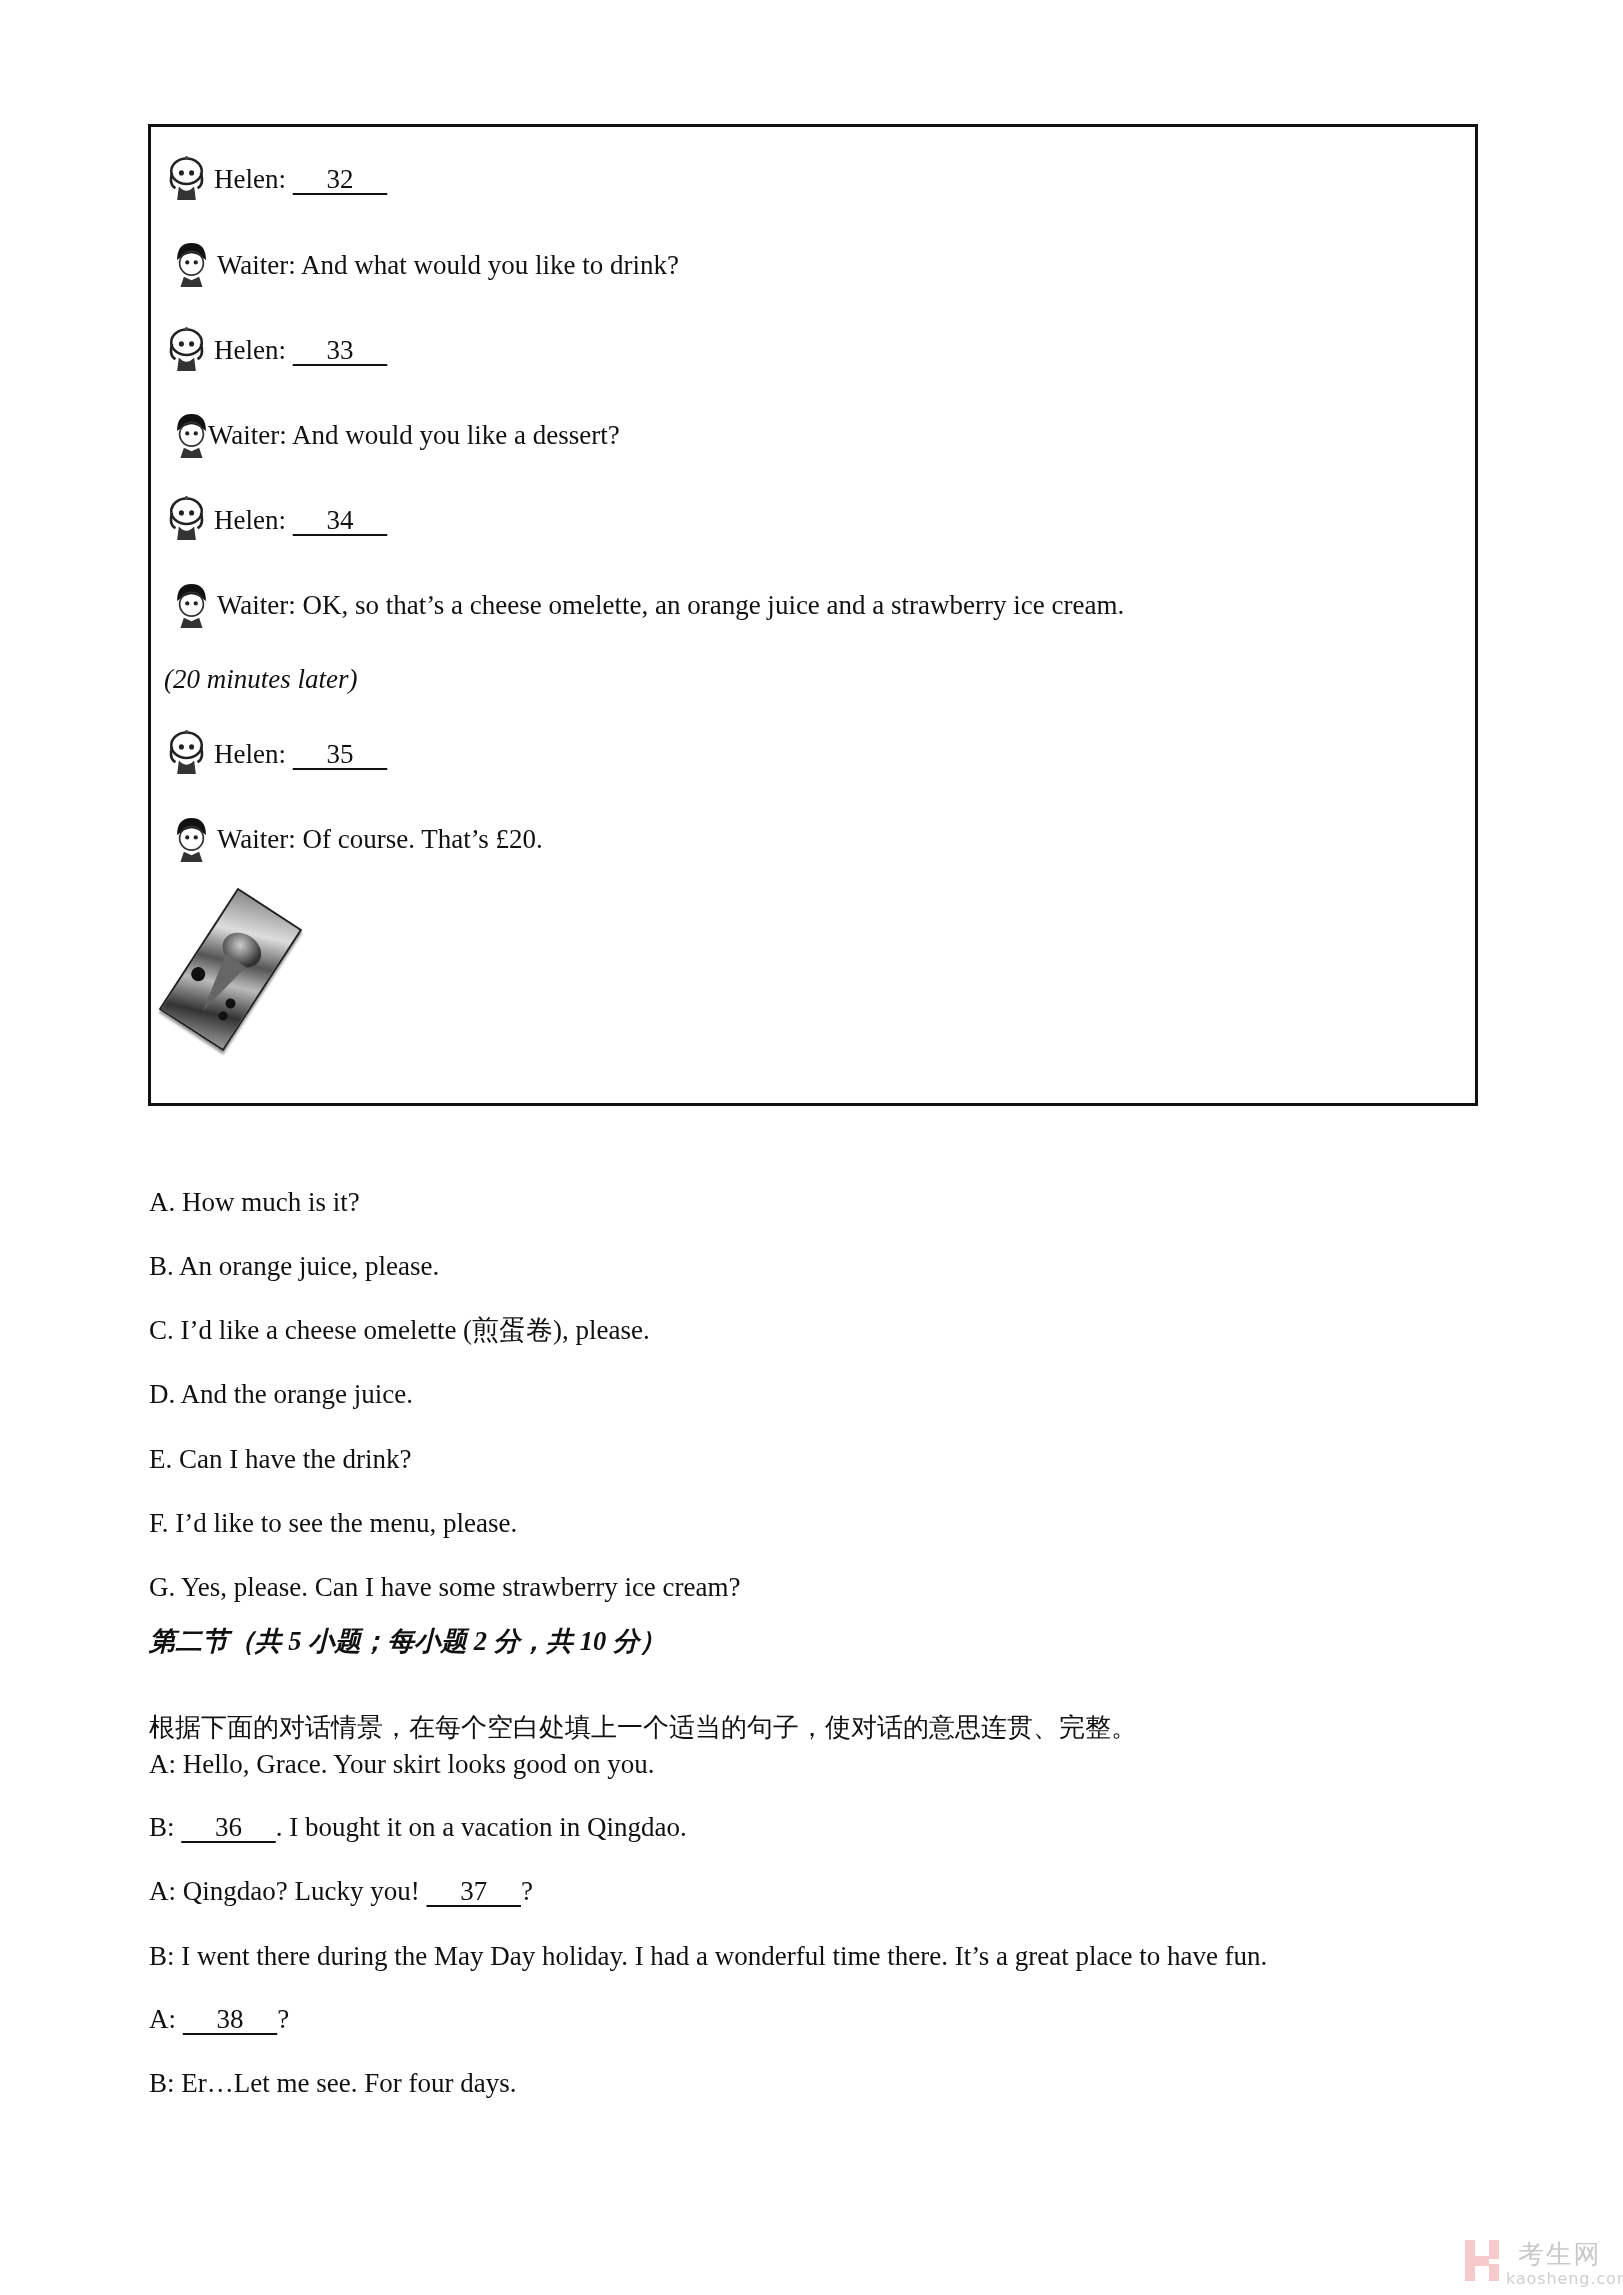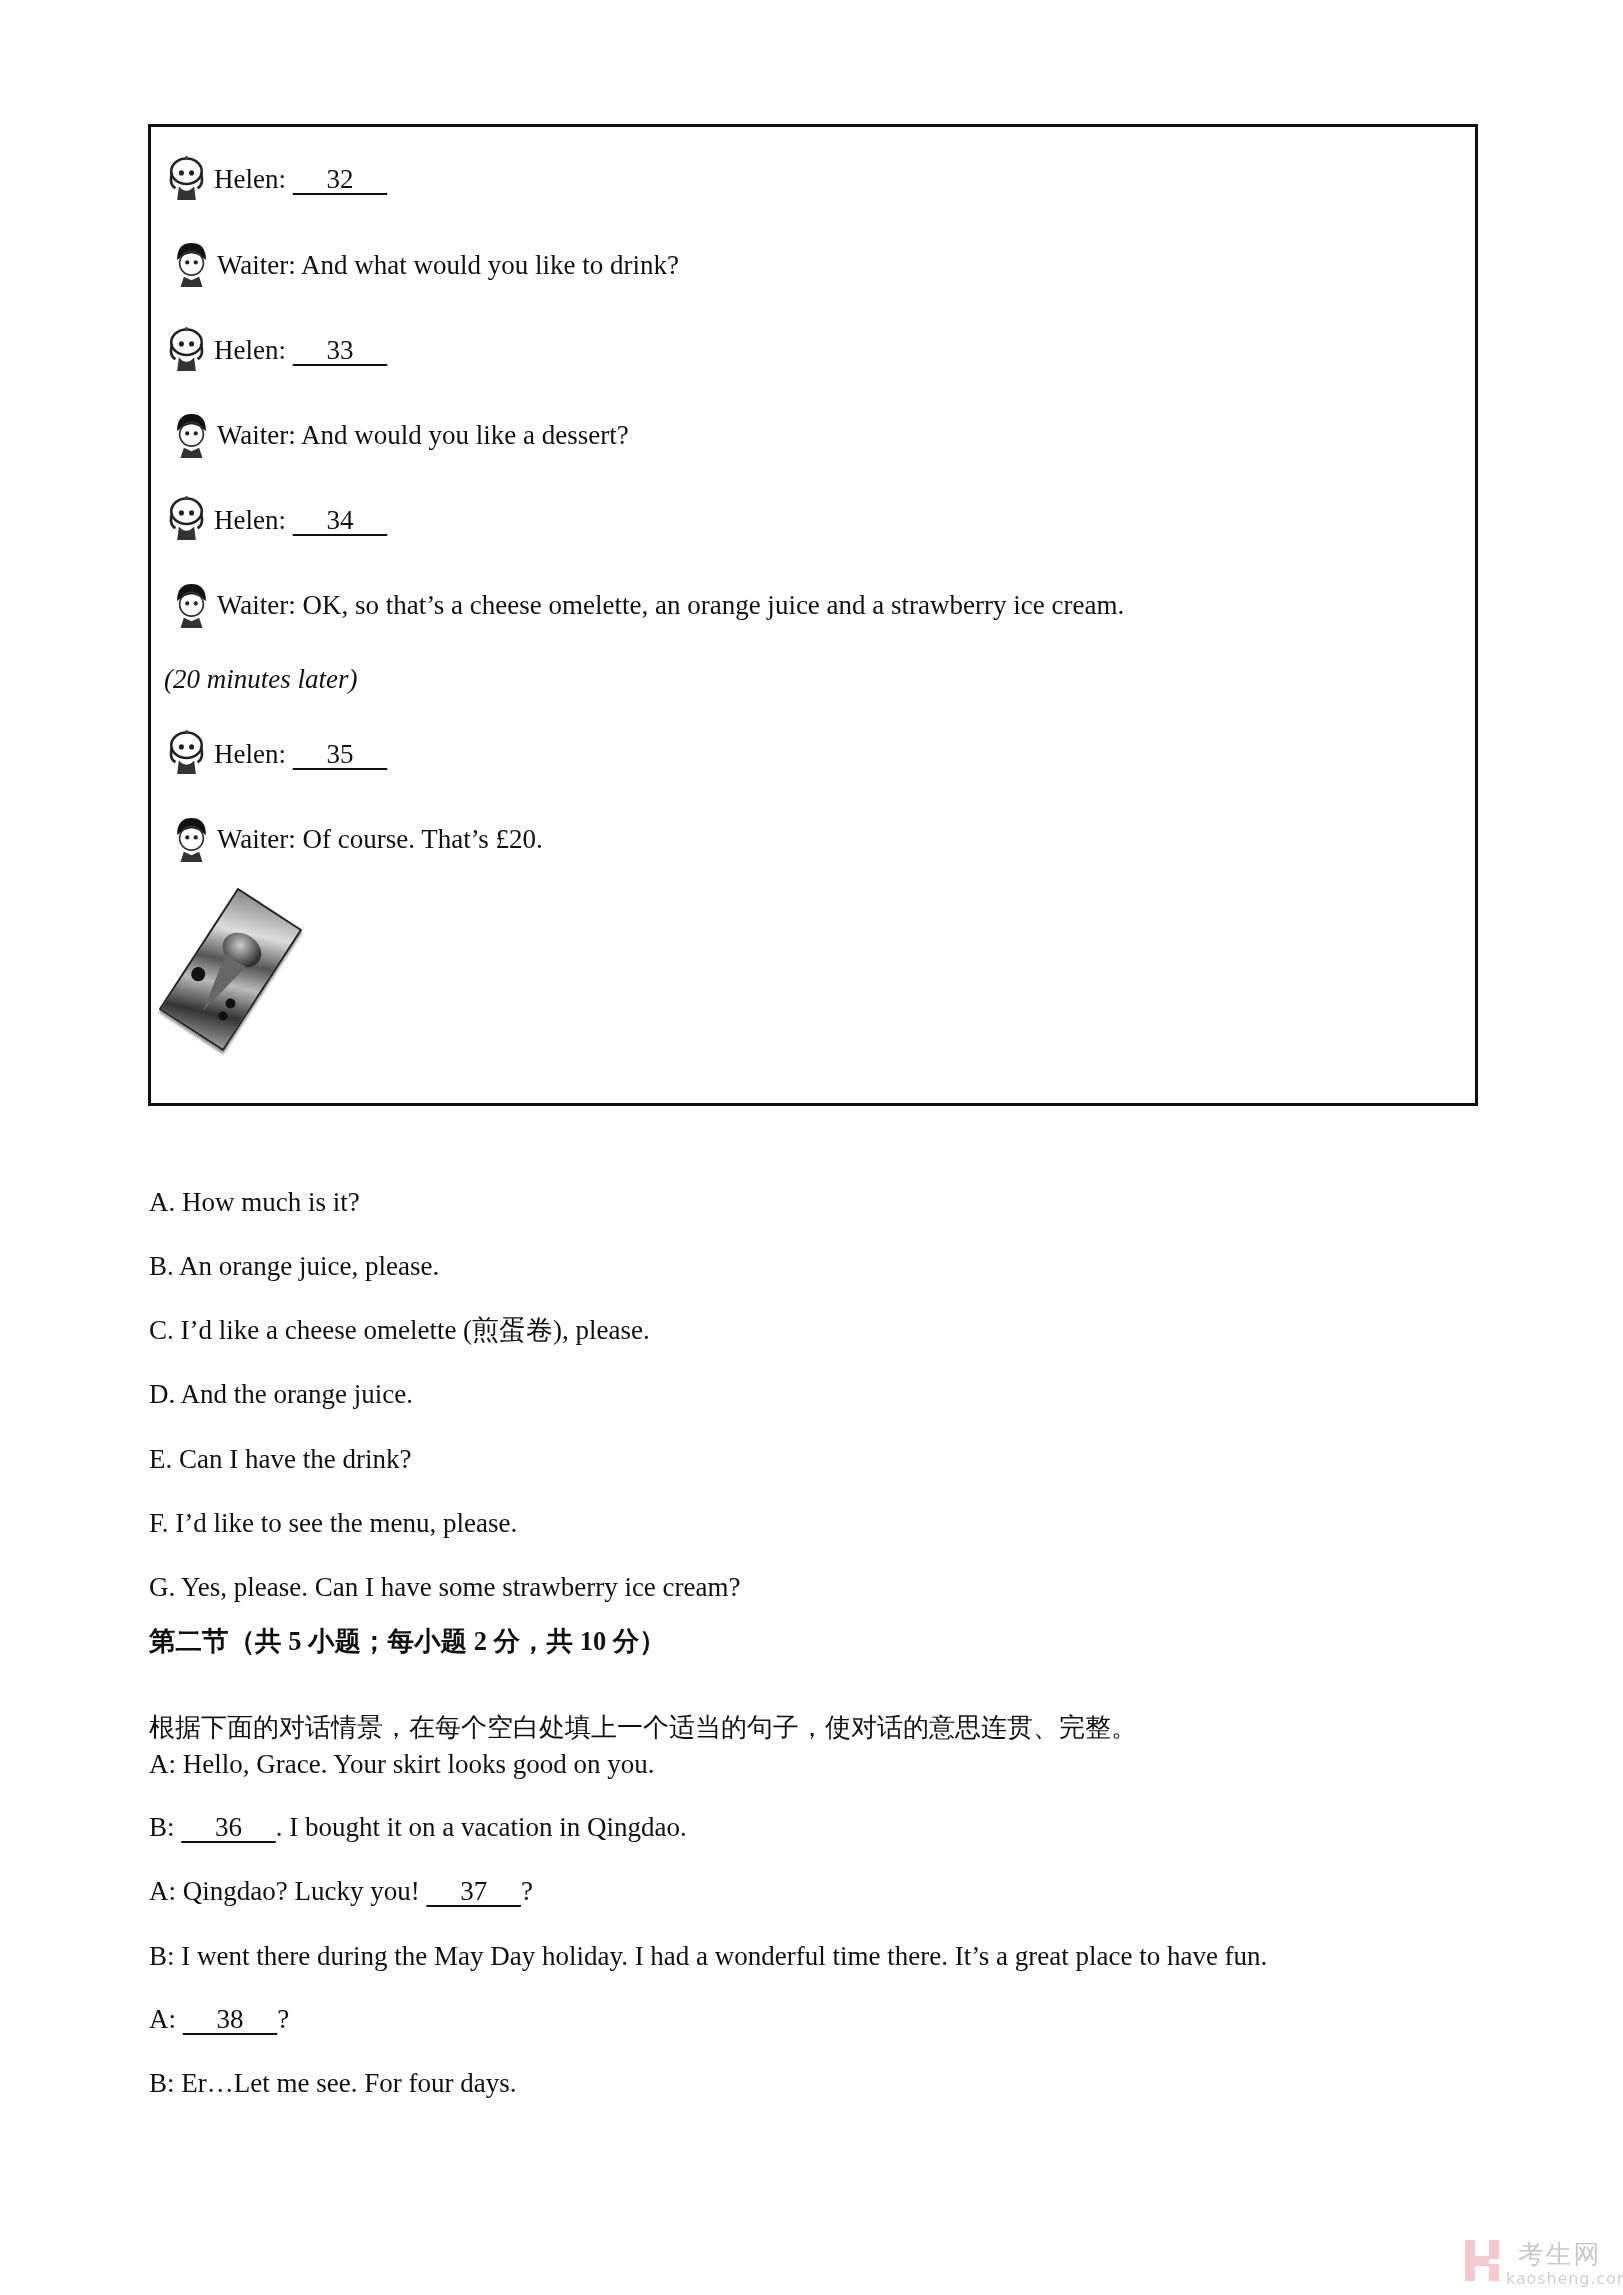--- a/index.html
+++ b/index.html
@@ -4,21 +4,21 @@
 <style>
   html, body { margin:0; padding:0; background:#ffffff; }
   body { width:1623px; height:2295px; position:relative; overflow:hidden;
          font-family:"Liberation Serif","DejaVu Serif",serif; color:#111; }
   .line { position:absolute; font-size:27px; line-height:34px; white-space:nowrap; }
   .dialog-box { position:absolute; left:148px; top:124px; width:1324px; height:976px;
                 border:3px solid #111; box-sizing:content-box; }
   .avatar { position:absolute; width:39px; height:48px; }
   .blank { text-decoration:underline; text-decoration-thickness:1.7px; text-underline-offset:5.1px; white-space:pre;font-family:Liberation Serif, serif; }
   .italic { font-style:italic;text-align:center; }
-  .heading { font-weight:bold; }
+  .heading { font-weight:bold;font-style:italic; }
   .menu-img { position:absolute; left:192px; top:897px; width:73px; height:141px;
               transform:rotate(33deg); transform-origin:center;
               background:linear-gradient(160deg,#888 0%,#ddd 25%,#555 45%,#bbb 60%,#333 80%,#999 100%);
               border:2.6px solid #222; box-shadow:1.7px 2.6px 2.6px rgba(0,0,0,0.4); overflow:hidden; }
   .menu-img .scoop { position:absolute; left:15.4px; top:32px; width:41px; height:32px; border-radius:50%;
               background:radial-gradient(circle at 40% 40%,#ccc,#333 70%); }
   .menu-img .cone { position:absolute; left:24px; top:60px; width:0; height:0;
               border-left:12px solid transparent; border-right:12px solid transparent; border-top:60px solid #666; }
   .menu-img .cherry { position:absolute; width:13.7px; height:13.7px; border-radius:50%; background:#111; }
   .watermark { position:absolute; left:1465px; top:2237px; width:154px; height:51px; }
@@ -70,21 +70,21 @@
   <span class="blank">     33     </span>
 </div>
 
 <svg class="avatar" style="left:172px;top:412px" viewBox="0 0 46 56">
   <path d="M6 22 Q6 2 23 2 Q40 2 40 22 Q30 14 23 14 Q16 14 6 22 Z" fill="#111"></path>
   <ellipse cx="23" cy="26" rx="14" ry="14" fill="none" stroke="#333" stroke-width="2"></ellipse>
   <circle cx="18" cy="25" r="2.5" fill="#222"></circle>
     <circle cx="28" cy="25" r="2.5" fill="#222"></circle>
   <path d="M10 54 L14 42 L23 46 L32 42 L36 54 Z" fill="#333"></path>
 </svg>
-<div class="line" style="left:217px;top:418px">
+<div class="line" style="left:208px;top:418px">
   <span>Waiter:</span>
   <span>And would you like a dessert?</span>
 </div>
 
 <svg class="avatar" style="left:167px;top:494px" viewBox="0 0 46 56">
   <ellipse cx="23" cy="20" rx="18" ry="15" fill="none" stroke="#222" stroke-width="3"></ellipse>
   <path d="M6 22 Q2 36 10 40 M40 22 Q44 36 36 40" stroke="#222" stroke-width="3" fill="none"></path>
   <circle cx="17" cy="22" r="3" fill="#222"></circle>
     <circle cx="29" cy="22" r="3" fill="#222"></circle>
   <path d="M14 38 Q23 48 32 38 L34 54 L12 54 Z" fill="#333"></path>

